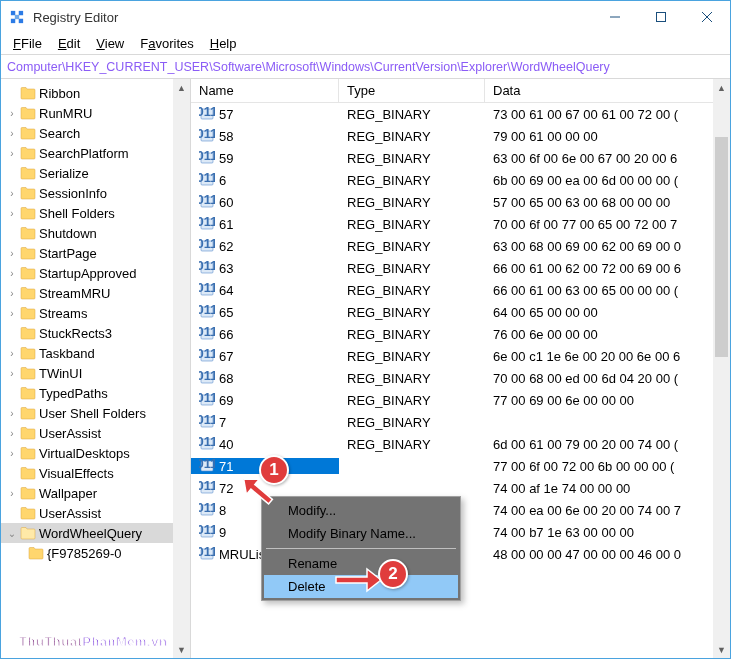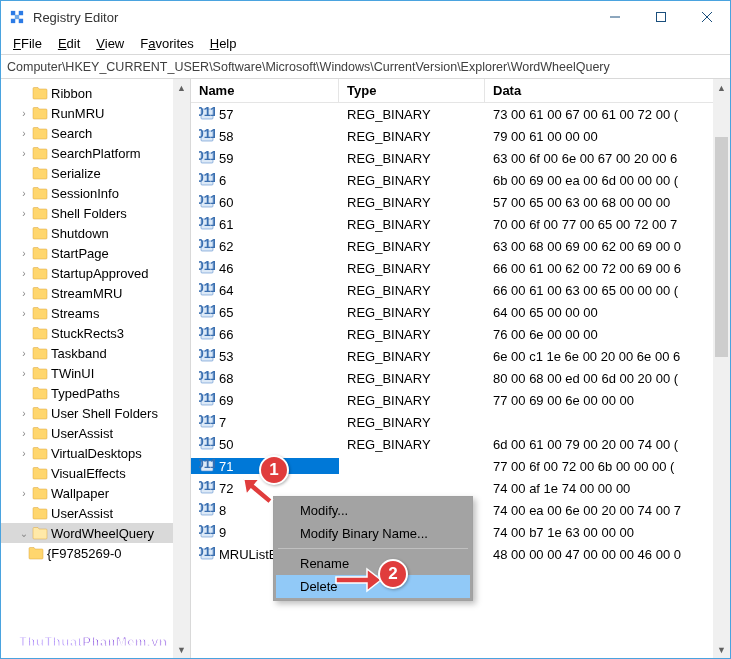--- a/index.html
+++ b/index.html
@@ -6,59 +6,59 @@
 body{width:731px;height:659px;overflow:hidden;background:#fff;border:1px solid #4aa3df;position:relative}
 .titlebar{height:32px;background:#fff;display:flex;align-items:center;padding-left:8px;color:#333}
 .titlebar .app-icon{width:16px;height:16px;margin-right:8px;display:inline-flex;align-items:center;justify-content:center}
 .titlebar .app-icon svg{width:14px;height:14px}
 .titlebar .title{flex:1}
 .win-controls{display:flex;height:100%}
 .win-btn{width:46px;height:32px;display:flex;align-items:center;justify-content:center;color:#1a4e7c}
 .menubar{height:22px;display:flex;align-items:center;padding:0 4px;border-bottom:1px solid #d9d9d9;background:#fff}
 .menubar span{padding:2px 8px}
 .menubar span u{text-decoration:underline}
-.addrbar{height:24px;border-bottom:1px solid #d9d9d9;padding:2px 6px;font-size:12.5px;display:flex;align-items:center;white-space:nowrap;overflow:hidden;color:#404040}
+.addrbar{height:24px;border-bottom:1px solid #d9d9d9;padding:2px 6px;font-size:12.5px;display:flex;align-items:center;white-space:nowrap;overflow:hidden;color:#8b5cf6}
 .content{display:flex;height:calc(100% - 78px);position:relative}
 .tree{width:190px;border-right:1px solid #d9d9d9;overflow:hidden;padding-top:4px;position:relative}
 .tree-scroll{position:absolute;right:0;top:0;bottom:0;width:17px;background:#f0f0f0}
 .tree-scroll .arrow{height:17px;display:flex;align-items:center;justify-content:center;color:#606060;font-size:9px}
-.tree-row{display:flex;align-items:center;height:20px;padding-left:16px;white-space:nowrap;overflow:hidden}
+.tree-row{display:flex;align-items:center;height:20px;padding-left:4px;white-space:nowrap;overflow:hidden}
 .tree-row .caret{width:14px;text-align:center;color:#888;font-size:10px}
 .tree-row .folder{width:18px;height:16px;display:inline-flex;align-items:center;justify-content:center;margin-right:2px}
 .tree-row.selected{background:#d9d9d9}
 .tree-row.indent{padding-left:12px}
 .list{flex:1;position:relative;overflow:hidden}
 .list-head{display:flex;height:24px;border-bottom:1px solid #e5e5e5;background:#fff}
-.list-head div{padding:4px 8px;border-right:1px solid #e5e5e5;font-weight:700;color:#000}
+.list-head div{padding:4px 8px;border-right:1px solid #e5e5e5;font-weight:400;color:#000}
 .col-name{width:148px}
 .col-type{width:146px}
 .col-data{flex:1}
 .list-body{overflow:hidden}
 .list-row{display:flex;height:22px;align-items:center}
 .list-row.selected .cell-name{background:#0078d7;color:#fff}
 .cell{padding:0 8px;overflow:hidden;white-space:nowrap}
 .cell-name{width:148px;display:flex;align-items:center;gap:4px}
 .cell-type{width:146px}
 .cell-data{flex:1}
 .bin-icon{width:16px;height:16px;display:inline-flex;justify-content:center;flex-shrink:0}
 .list-scroll{position:absolute;right:0;top:0;bottom:0;width:17px;background:#f0f0f0}
 .list-scroll .arrow{height:17px;display:flex;align-items:center;justify-content:center;color:#606060;font-size:9px}
 .list-scroll .thumb{position:absolute;top:58px;left:2px;right:2px;height:220px;background:#cdcdcd;border-radius:0}
-.context-menu{position:absolute;left:272px;top:495px;width:200px;background:#a3a3a3;border:1px solid #a0a0a0;box-shadow:3px 3px 6px rgba(0,0,0,.25);padding:2px;z-index:10}
+.context-menu{position:absolute;left:260px;top:495px;width:200px;background:#737373;border:1px solid #a0a0a0;box-shadow:3px 3px 6px rgba(0,0,0,.25);padding:2px;z-index:10}
 .context-menu .item{padding:4px 24px;font-size:13px}
 .context-menu .item.hover{background:#91c9f7}
 .context-menu .sep{height:1px;background:#c0c0c0;margin:3px 2px}
 .callout{position:absolute;width:30px;height:30px;border-radius:50%;background:#e03c3c;color:#fff;font-weight:700;font-size:17px;display:flex;align-items:center;justify-content:center;border:2px solid #fff;box-shadow:1px 1px 3px rgba(0,0,0,.3);z-index:20}
 .callout.c1{left:258px;top:454px}
 .callout.c2{left:377px;top:558px}
 .arrow-shape{position:absolute;z-index:15}
 .arrow-shape.a1{left:238px;top:476px;transform:rotate(40deg)}
 .arrow-shape.a2{left:330px;top:564px;transform:rotate(180deg)}
 .watermark{position:absolute;left:18px;bottom:6px;font-size:22px;font-weight:800;z-index:30;letter-spacing:.5px;white-space:nowrap}
-.watermark .w1{color:#8b5cf6;-webkit-text-stroke:1.2px #fff}
+.watermark .w1{color:#701a75;-webkit-text-stroke:1.2px #fff}
 .watermark .w2{color:#6d28d9;-webkit-text-stroke:1.2px #fff}
 .folder-svg{fill:#ffd66e;stroke:#d9a441;stroke-width:.5}
 .folder-open{fill:#ffe9a8}
 </style>
 </head>
 <body>
 
 <div class="titlebar">
   <span class="app-icon">
     <svg viewBox="0 0 16 16">
@@ -424,21 +424,21 @@
           <div class="cell cell-data">63 00 68 00 69 00 62 00 69 00 0</div>
         </div>
         <div class="list-row">
           <div class="cell cell-name">
             <span class="bin-icon">
               <svg width="16" height="16" viewBox="0 0 16 16">
                 <rect x="2" y="3" width="12" height="10" rx="1" fill="#dce9f7" stroke="#5a8fce" stroke-width=".6"></rect>
                 <text x="8" y="10" text-anchor="middle" font-size="6" fill="#3a6fb0" font-weight="700">011</text>
               </svg>
             </span>
-            <span>46</span>
+            <span>63</span>
           </div>
           <div class="cell cell-type">REG_BINARY</div>
           <div class="cell cell-data">66 00 61 00 62 00 72 00 69 00 6</div>
         </div>
         <div class="list-row">
           <div class="cell cell-name">
             <span class="bin-icon">
               <svg width="16" height="16" viewBox="0 0 16 16">
                 <rect x="2" y="3" width="12" height="10" rx="1" fill="#dce9f7" stroke="#5a8fce" stroke-width=".6"></rect>
                 <text x="8" y="10" text-anchor="middle" font-size="6" fill="#3a6fb0" font-weight="700">011</text>
@@ -476,37 +476,37 @@
           <div class="cell cell-data">76 00 6e 00 00 00</div>
         </div>
         <div class="list-row">
           <div class="cell cell-name">
             <span class="bin-icon">
               <svg width="16" height="16" viewBox="0 0 16 16">
                 <rect x="2" y="3" width="12" height="10" rx="1" fill="#dce9f7" stroke="#5a8fce" stroke-width=".6"></rect>
                 <text x="8" y="10" text-anchor="middle" font-size="6" fill="#3a6fb0" font-weight="700">011</text>
               </svg>
             </span>
-            <span>53</span>
+            <span>67</span>
           </div>
           <div class="cell cell-type">REG_BINARY</div>
           <div class="cell cell-data">6e 00 c1 1e 6e 00 20 00 6e 00 6</div>
         </div>
         <div class="list-row">
           <div class="cell cell-name">
             <span class="bin-icon">
               <svg width="16" height="16" viewBox="0 0 16 16">
                 <rect x="2" y="3" width="12" height="10" rx="1" fill="#dce9f7" stroke="#5a8fce" stroke-width=".6"></rect>
                 <text x="8" y="10" text-anchor="middle" font-size="6" fill="#3a6fb0" font-weight="700">011</text>
               </svg>
             </span>
             <span>68</span>
           </div>
           <div class="cell cell-type">REG_BINARY</div>
-          <div class="cell cell-data">80 00 68 00 ed 00 6d 00 20 00 (</div>
+          <div class="cell cell-data">70 00 68 00 ed 00 6d 04 20 00 (</div>
         </div>
         <div class="list-row">
           <div class="cell cell-name">
             <span class="bin-icon">
               <svg width="16" height="16" viewBox="0 0 16 16">
                 <rect x="2" y="3" width="12" height="10" rx="1" fill="#dce9f7" stroke="#5a8fce" stroke-width=".6"></rect>
                 <text x="8" y="10" text-anchor="middle" font-size="6" fill="#3a6fb0" font-weight="700">011</text>
               </svg>
             </span>
             <span>69</span>
@@ -528,21 +528,21 @@
           <div class="cell cell-data"></div>
         </div>
         <div class="list-row">
           <div class="cell cell-name">
             <span class="bin-icon">
               <svg width="16" height="16" viewBox="0 0 16 16">
                 <rect x="2" y="3" width="12" height="10" rx="1" fill="#dce9f7" stroke="#5a8fce" stroke-width=".6"></rect>
                 <text x="8" y="10" text-anchor="middle" font-size="6" fill="#3a6fb0" font-weight="700">011</text>
               </svg>
             </span>
-            <span>50</span>
+            <span>40</span>
           </div>
           <div class="cell cell-type">REG_BINARY</div>
           <div class="cell cell-data">6d 00 61 00 79 00 20 00 74 00 (</div>
         </div>
         <div class="list-row selected">
           <div class="cell cell-name">
             <span class="bin-icon">
               <svg width="16" height="16" viewBox="0 0 16 16">
                 <rect x="2" y="3" width="12" height="10" rx="1" fill="#dce9f7" stroke="#5a8fce" stroke-width=".6"></rect>
                 <text x="8" y="10" text-anchor="middle" font-size="6" fill="#3a6fb0" font-weight="700">011</text>

